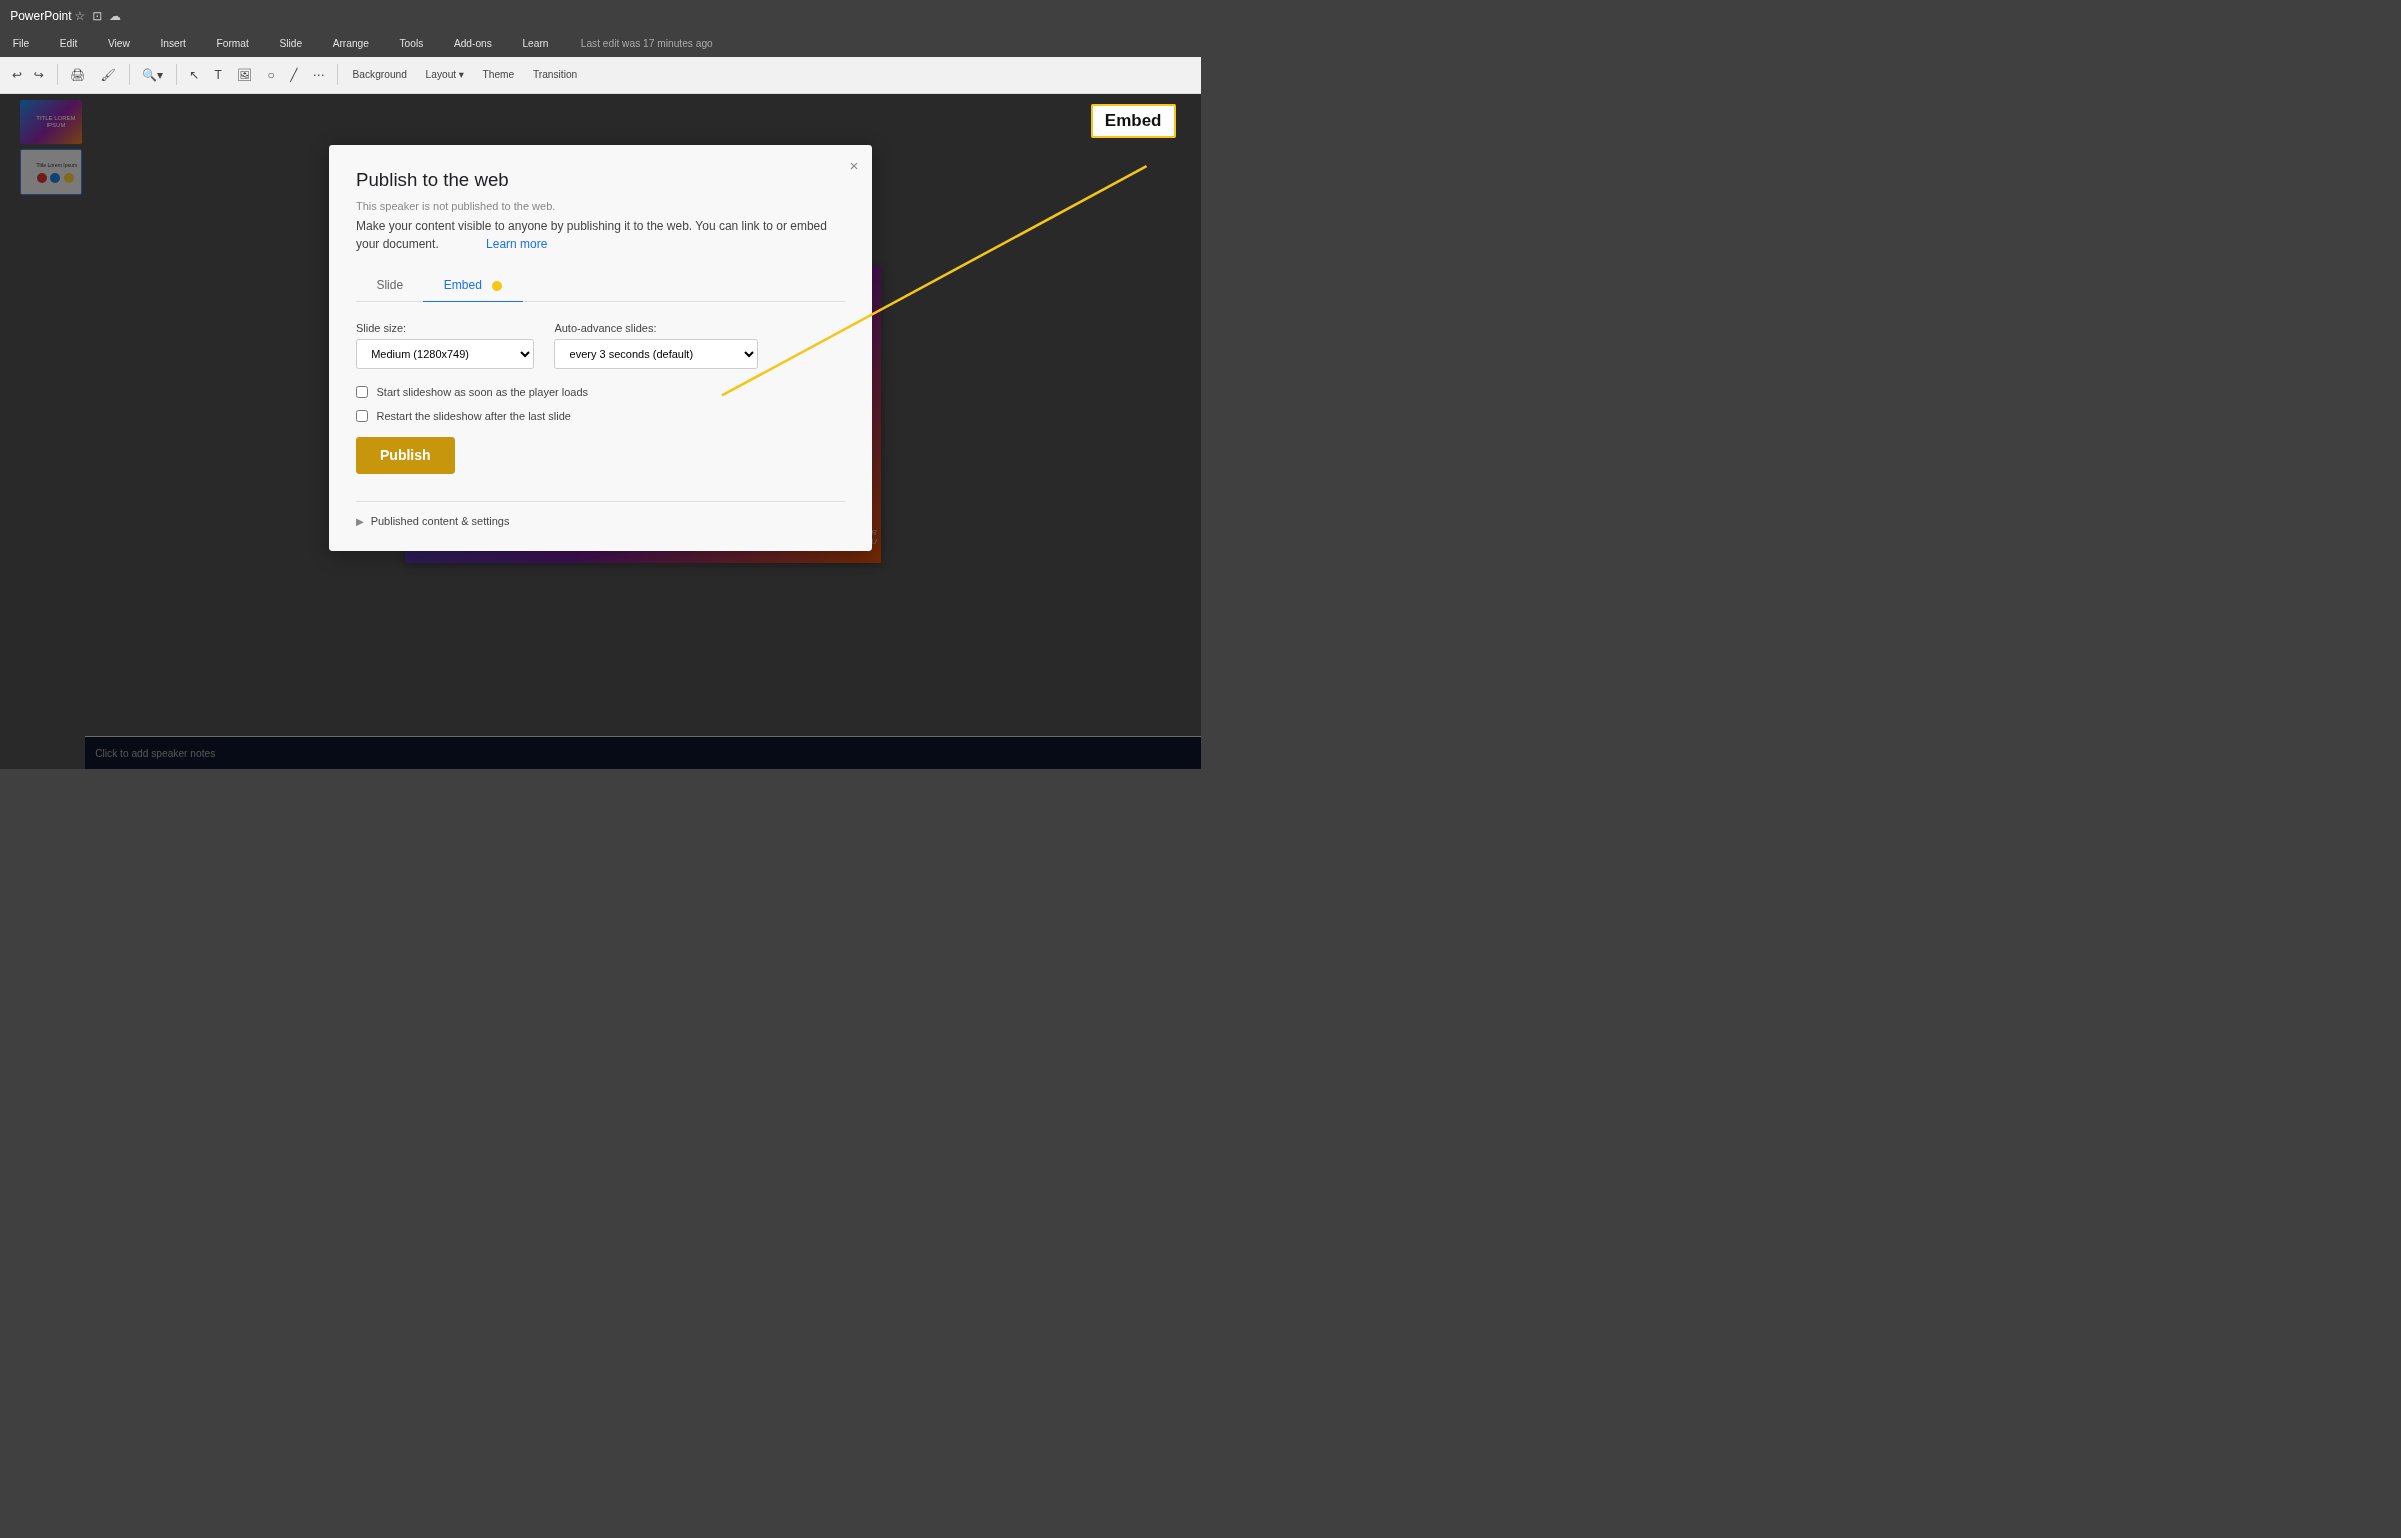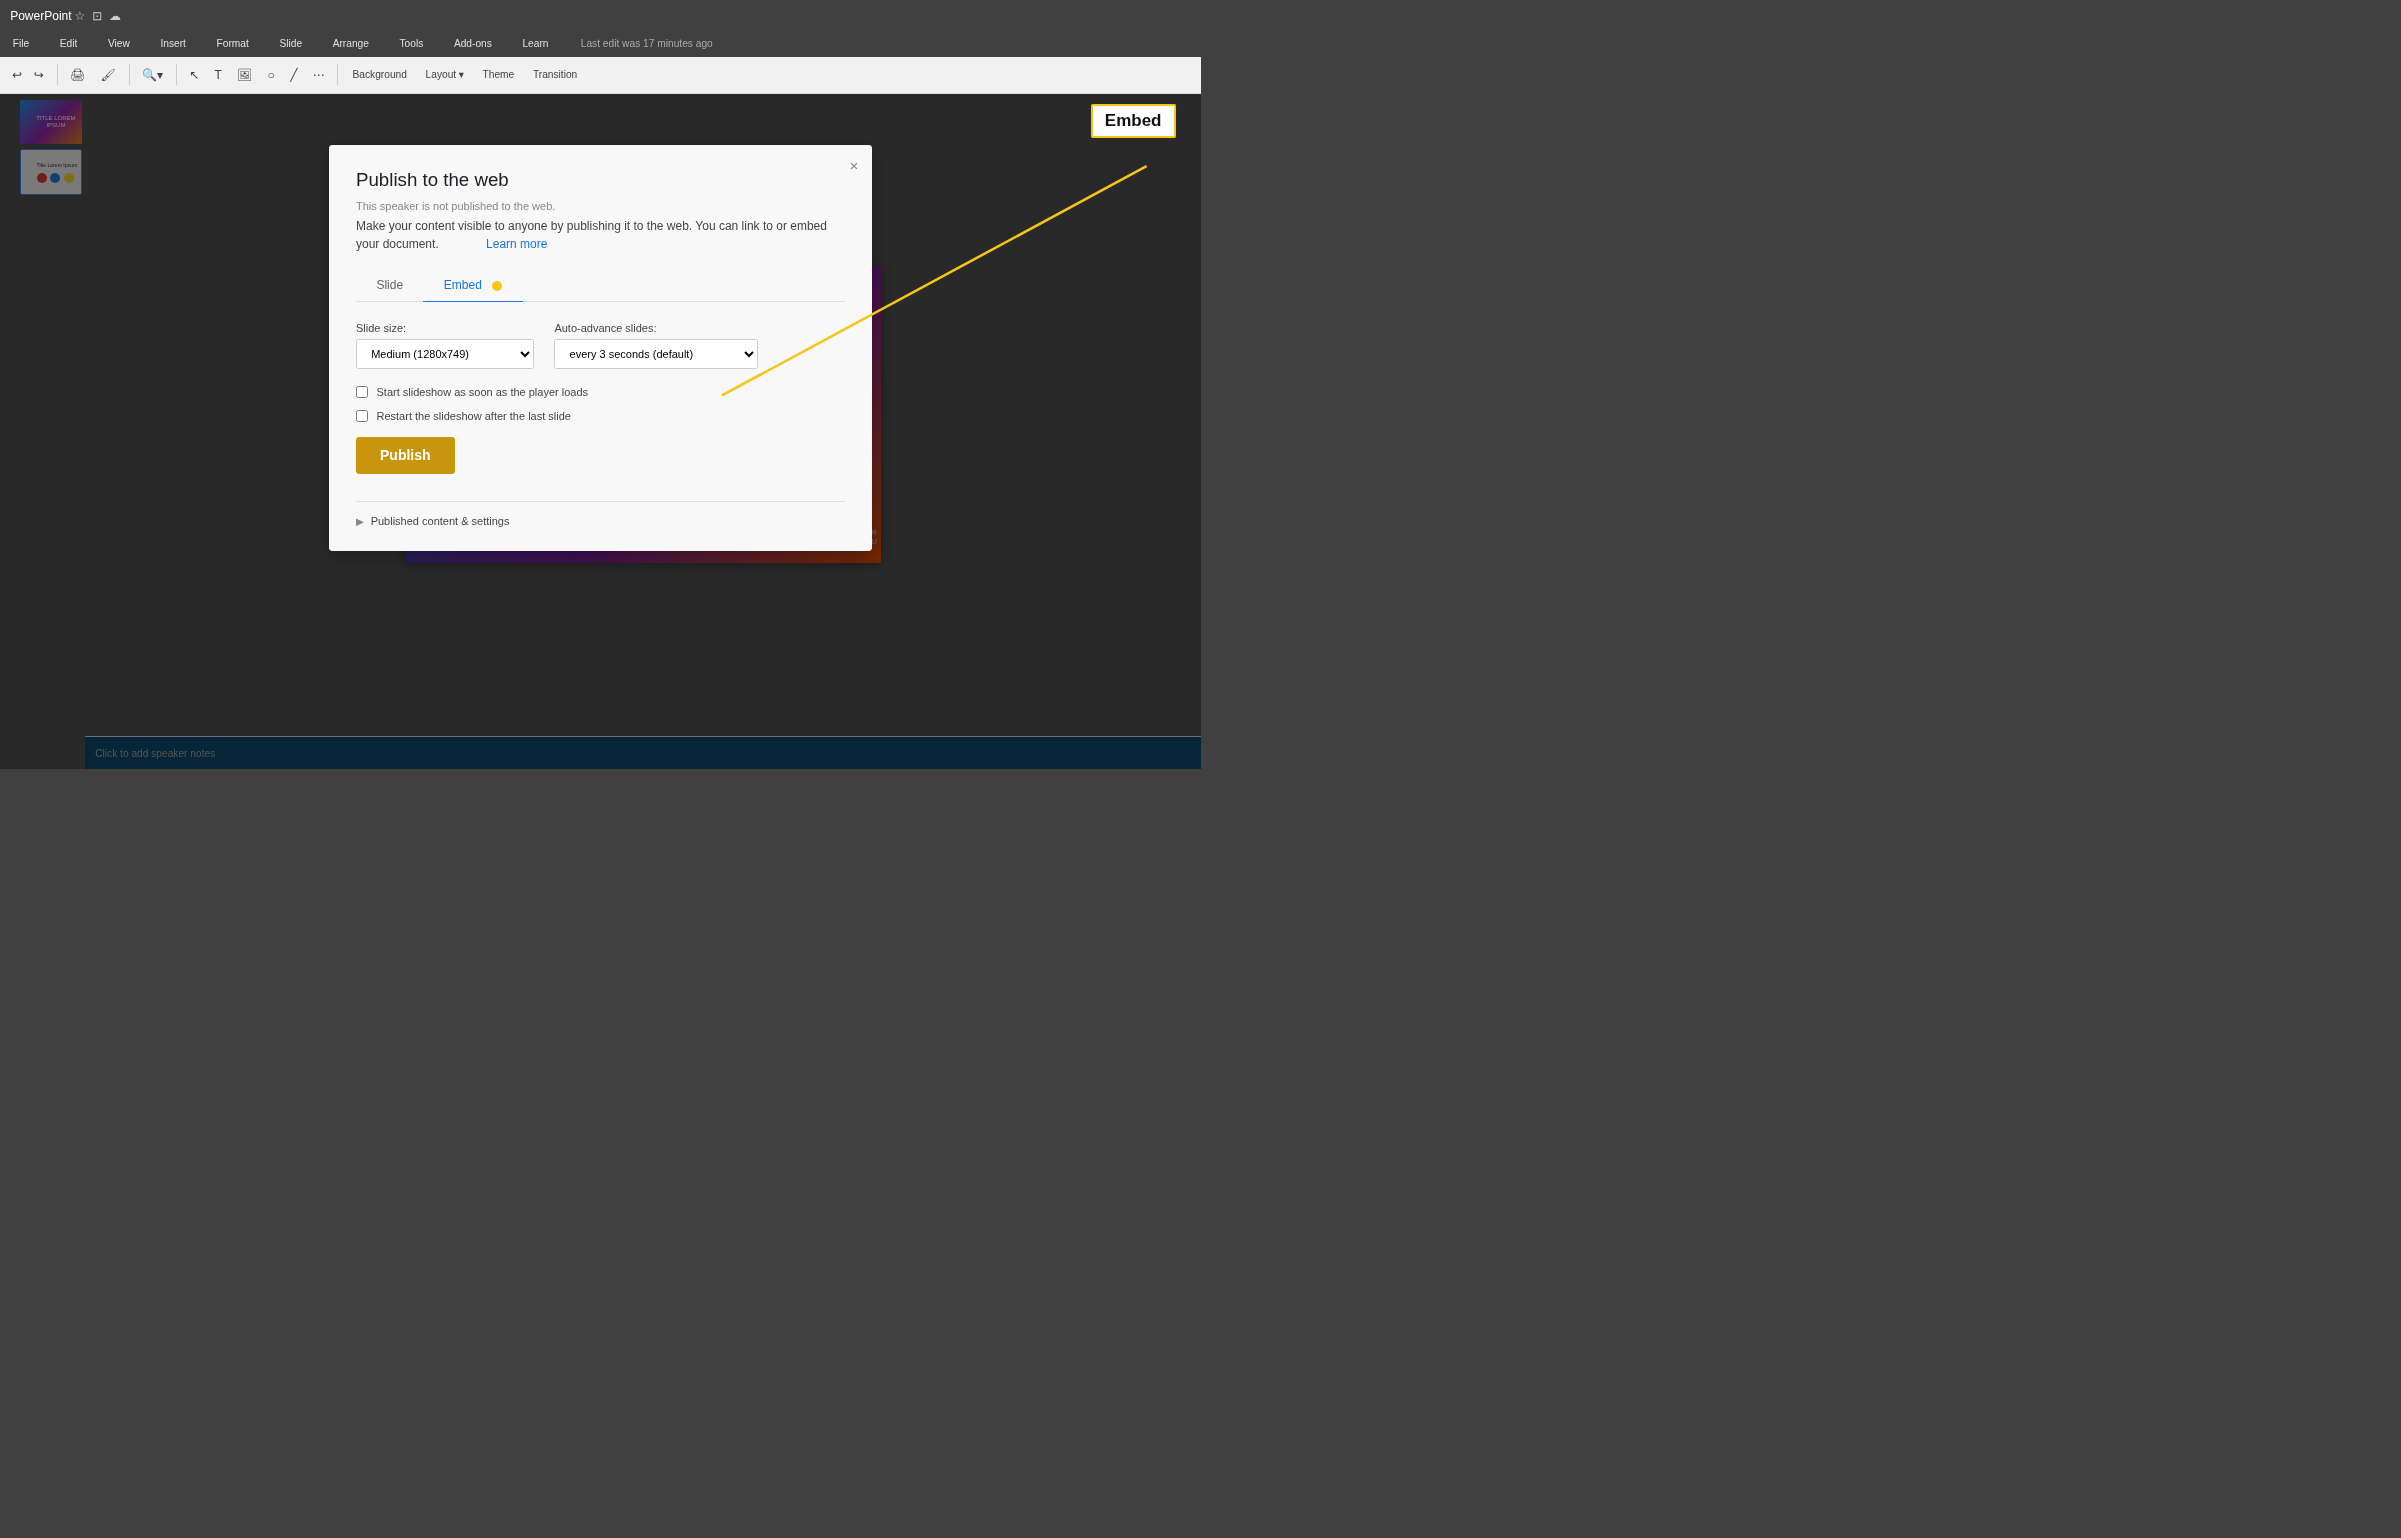--- a/index.html
+++ b/index.html
@@ -204,21 +204,21 @@
       color: #ddd;
       font-size: 7.6px;
       font-style: italic;
       text-align: right;
       padding-right: 4.2px;
     }
 
     
     .notes-area {
       height: 34px;
-      background: #0c4a6e;
+      background: #0f172a;
       border-top: 0.8px solid #ddd;
       display: flex;
       align-items: center;
       padding: 0 10.2px;
       color: #aaa;
       font-size: 10.2px;
     }
 
     
     .modal-backdrop {

